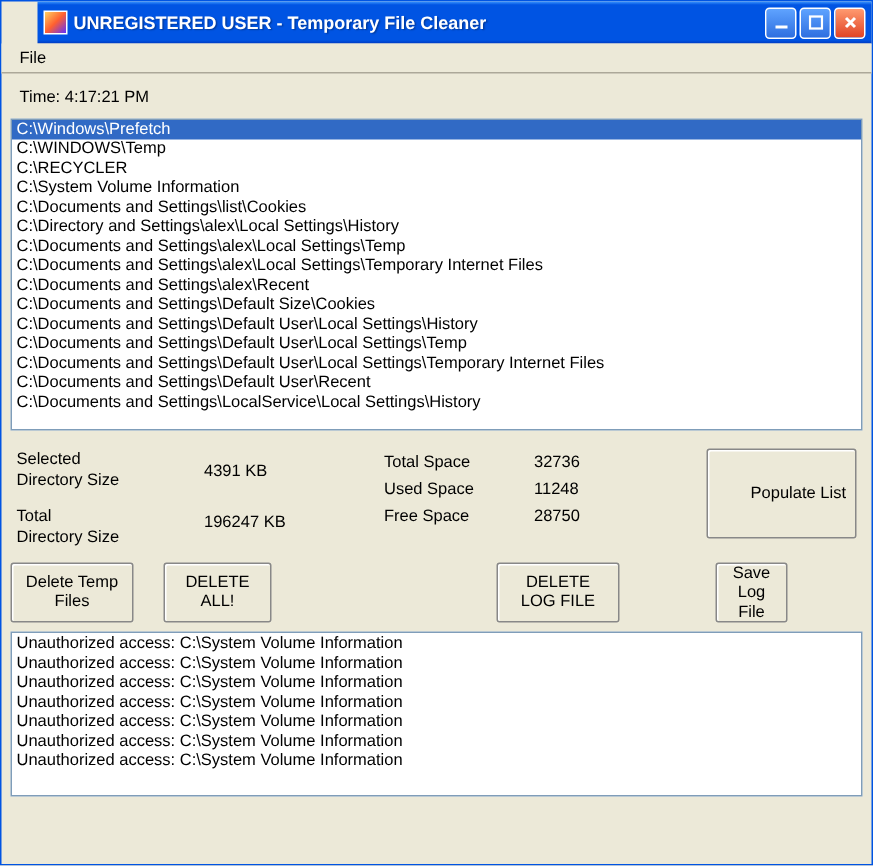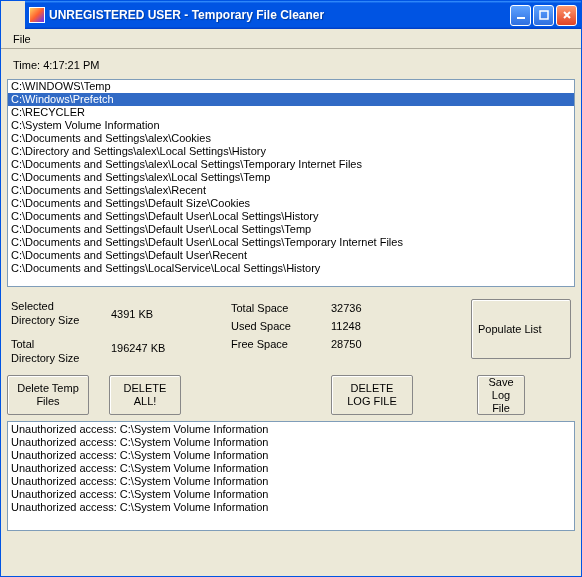--- a/index.html
+++ b/index.html
@@ -122,32 +122,33 @@
     width: 80px;
   }
   .stats-spacer {
     flex: 1;
   }
   .stat-label {
     line-height: 14px;
   }
   .stat-value {
     line-height: 18px;
+    margin-left: 25px;
   }
   .populate-btn {
     width: 100px;
     height: 60px;
     background: #ece9d8;
     border: 1px solid #888;
     border-radius: 2px;
     box-shadow: inset 1px 1px 0 #fff;
     cursor: pointer;
     font-family: inherit;
     font-size: 11px;
-    text-align: left;
+    text-align: right;
   }
   .buttons-row {
     display: flex;
     gap: 20px;
     padding: 2px 0;
   }
   .action-btn {
     height: 40px;
     background: #ece9d8;
     border: 1px solid #888;
@@ -213,28 +214,28 @@
 
   <div class="menubar">
     <span class="menu-item">File</span>
   </div>
 
   <div class="content">
 
     <div class="time-row">Time: 4:17:21 PM</div>
 
     <div class="listbox" id="dir-list">
+        <div class="list-item selected">C:\Windows\Prefetch</div>
         <div class="list-item">C:\WINDOWS\Temp</div>
-        <div class="list-item selected">C:\Windows\Prefetch</div>
         <div class="list-item">C:\RECYCLER</div>
         <div class="list-item">C:\System Volume Information</div>
-        <div class="list-item">C:\Documents and Settings\alex\Cookies</div>
+        <div class="list-item">C:\Documents and Settings\list\Cookies</div>
         <div class="list-item">C:\Directory and Settings\alex\Local Settings\History</div>
+        <div class="list-item">C:\Documents and Settings\alex\Local Settings\Temp</div>
         <div class="list-item">C:\Documents and Settings\alex\Local Settings\Temporary Internet Files</div>
-        <div class="list-item">C:\Documents and Settings\alex\Local Settings\Temp</div>
         <div class="list-item">C:\Documents and Settings\alex\Recent</div>
         <div class="list-item">C:\Documents and Settings\Default Size\Cookies</div>
         <div class="list-item">C:\Documents and Settings\Default User\Local Settings\History</div>
         <div class="list-item">C:\Documents and Settings\Default User\Local Settings\Temp</div>
         <div class="list-item">C:\Documents and Settings\Default User\Local Settings\Temporary Internet Files</div>
         <div class="list-item">C:\Documents and Settings\Default User\Recent</div>
         <div class="list-item">C:\Documents and Settings\LocalService\Local Settings\History</div>
       </div>
 
     <div class="stats-row">

